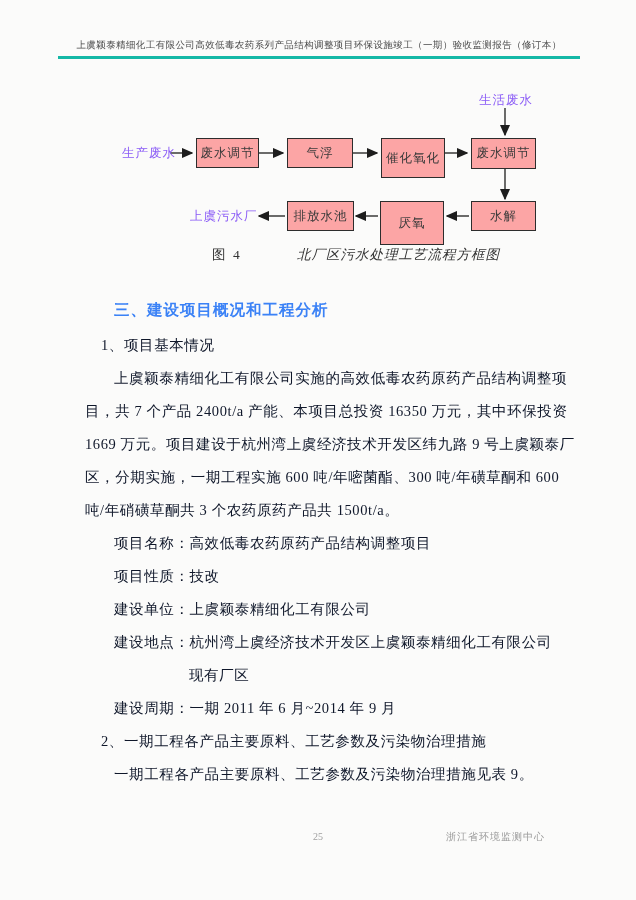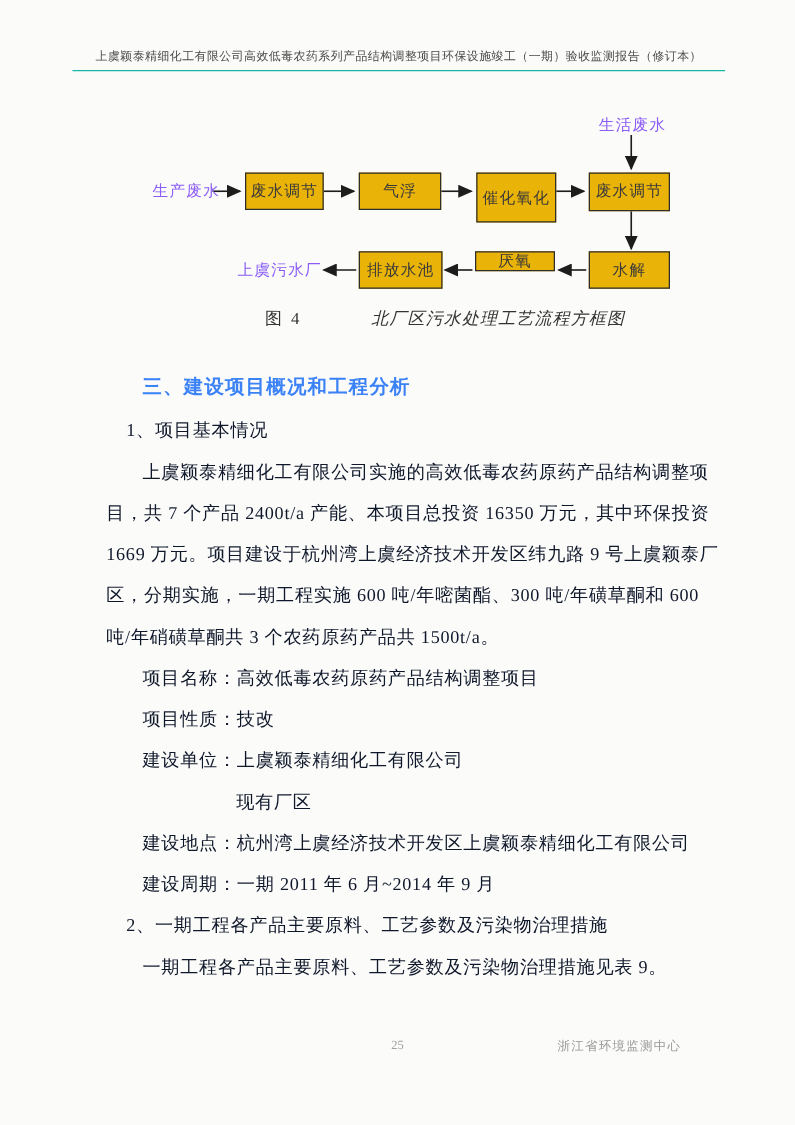--- a/index.html
+++ b/index.html
@@ -6,29 +6,29 @@
   body{
     width:636px;height:900px;position:relative;overflow:hidden;
     background:#fbfbfa;
     font-family:"Liberation Serif","DejaVu Serif",serif;
     color:#3d3d3d;
   }
   
   .doc-header{
     position:absolute;top:39px;left:58px;width:522px;
     text-align:center;font-size:9.5px;letter-spacing:.4px;color:#4a4a4a;
-    border-bottom:1px solid #14b8a6;padding-bottom:4px;
+    border-bottom:3px solid #14b8a6;padding-bottom:4px;
     white-space:nowrap;overflow:hidden;
   }
   
   .flow{position:absolute;top:80px;left:0;width:636px;height:200px;}
   .flow svg{position:absolute;top:0;left:0;}
   .fbox{
     position:absolute;box-sizing:border-box;
-    border:1.4px solid #2d2d2d;background:#eab308;
+    border:1.4px solid #2d2d2d;background:#fca5a5;
     font-size:12.5px;color:#3a3a3a;letter-spacing:1px;
     display:flex;align-items:center;justify-content:center;
     white-space:nowrap;
   }
   .flabel{
     position:absolute;font-size:12.5px;color:#8b5cf6;
     letter-spacing:1px;white-space:nowrap;
   }
   .caption{
     position:absolute;top:166px;left:0;width:636px;
@@ -87,21 +87,21 @@
 
   <span class="flabel" style="left:122px;top:65px">生产废水</span>
   <span class="flabel" style="left:479px;top:12px">生活废水</span>
 
   <div class="fbox" style="left:196px;top:58px;width:63px;height:30px">废水调节</div>
   <div class="fbox" style="left:287px;top:58px;width:66px;height:30px">气浮</div>
   <div class="fbox" style="left:381px;top:58px;width:64px;height:40px">催化氧化</div>
   <div class="fbox" style="left:471px;top:58px;width:65px;height:31px">废水调节</div>
 
   <div class="fbox" style="left:471px;top:121px;width:65px;height:30px">水解</div>
-  <div class="fbox" style="left:380px;top:121px;width:64px;height:16px">厌氧</div>
+  <div class="fbox" style="left:380px;top:121px;width:64px;height:44px">厌氧</div>
   <div class="fbox" style="left:287px;top:121px;width:67px;height:30px">排放水池</div>
 
   <span class="flabel" style="left:190px;top:128px">上虞污水厂</span>
 
   <div class="caption">
     <span class="cap-no">图 4</span>
     <span class="cap-title">北厂区污水处理工艺流程方框图</span>
   </div>
 </div>
 
@@ -111,22 +111,22 @@
 
   <div class="tline indent2">上虞颖泰精细化工有限公司实施的高效低毒农药原药产品结构调整项</div>
   <div class="tline">目，共 7 个产品 2400t/a 产能、本项目总投资 16350 万元，其中环保投资</div>
   <div class="tline">1669 万元。项目建设于杭州湾上虞经济技术开发区纬九路 9 号上虞颖泰厂</div>
   <div class="tline">区，分期实施，一期工程实施 600 吨/年嘧菌酯、300 吨/年磺草酮和 600</div>
   <div class="tline">吨/年硝磺草酮共 3 个农药原药产品共 1500t/a。</div>
 
   <div class="tline indent2">项目名称：高效低毒农药原药产品结构调整项目</div>
   <div class="tline indent2">项目性质：技改</div>
   <div class="tline indent2">建设单位：上虞颖泰精细化工有限公司</div>
+  <div class="tline indent2">建设地点：杭州湾上虞经济技术开发区上虞颖泰精细化工有限公司</div>
   <div class="tline indent3">现有厂区</div>
-  <div class="tline indent2">建设地点：杭州湾上虞经济技术开发区上虞颖泰精细化工有限公司</div>
   <div class="tline indent2">建设周期：一期 2011 年 6 月~2014 年 9 月</div>
 
   <div class="tline indent1">2、一期工程各产品主要原料、工艺参数及污染物治理措施</div>
   <div class="tline indent2">一期工程各产品主要原料、工艺参数及污染物治理措施见表 9。</div>
 </div>
 
 <div class="footer-page">25</div>
 <div class="footer-org">浙江省环境监测中心</div>
 
 </body></html>

